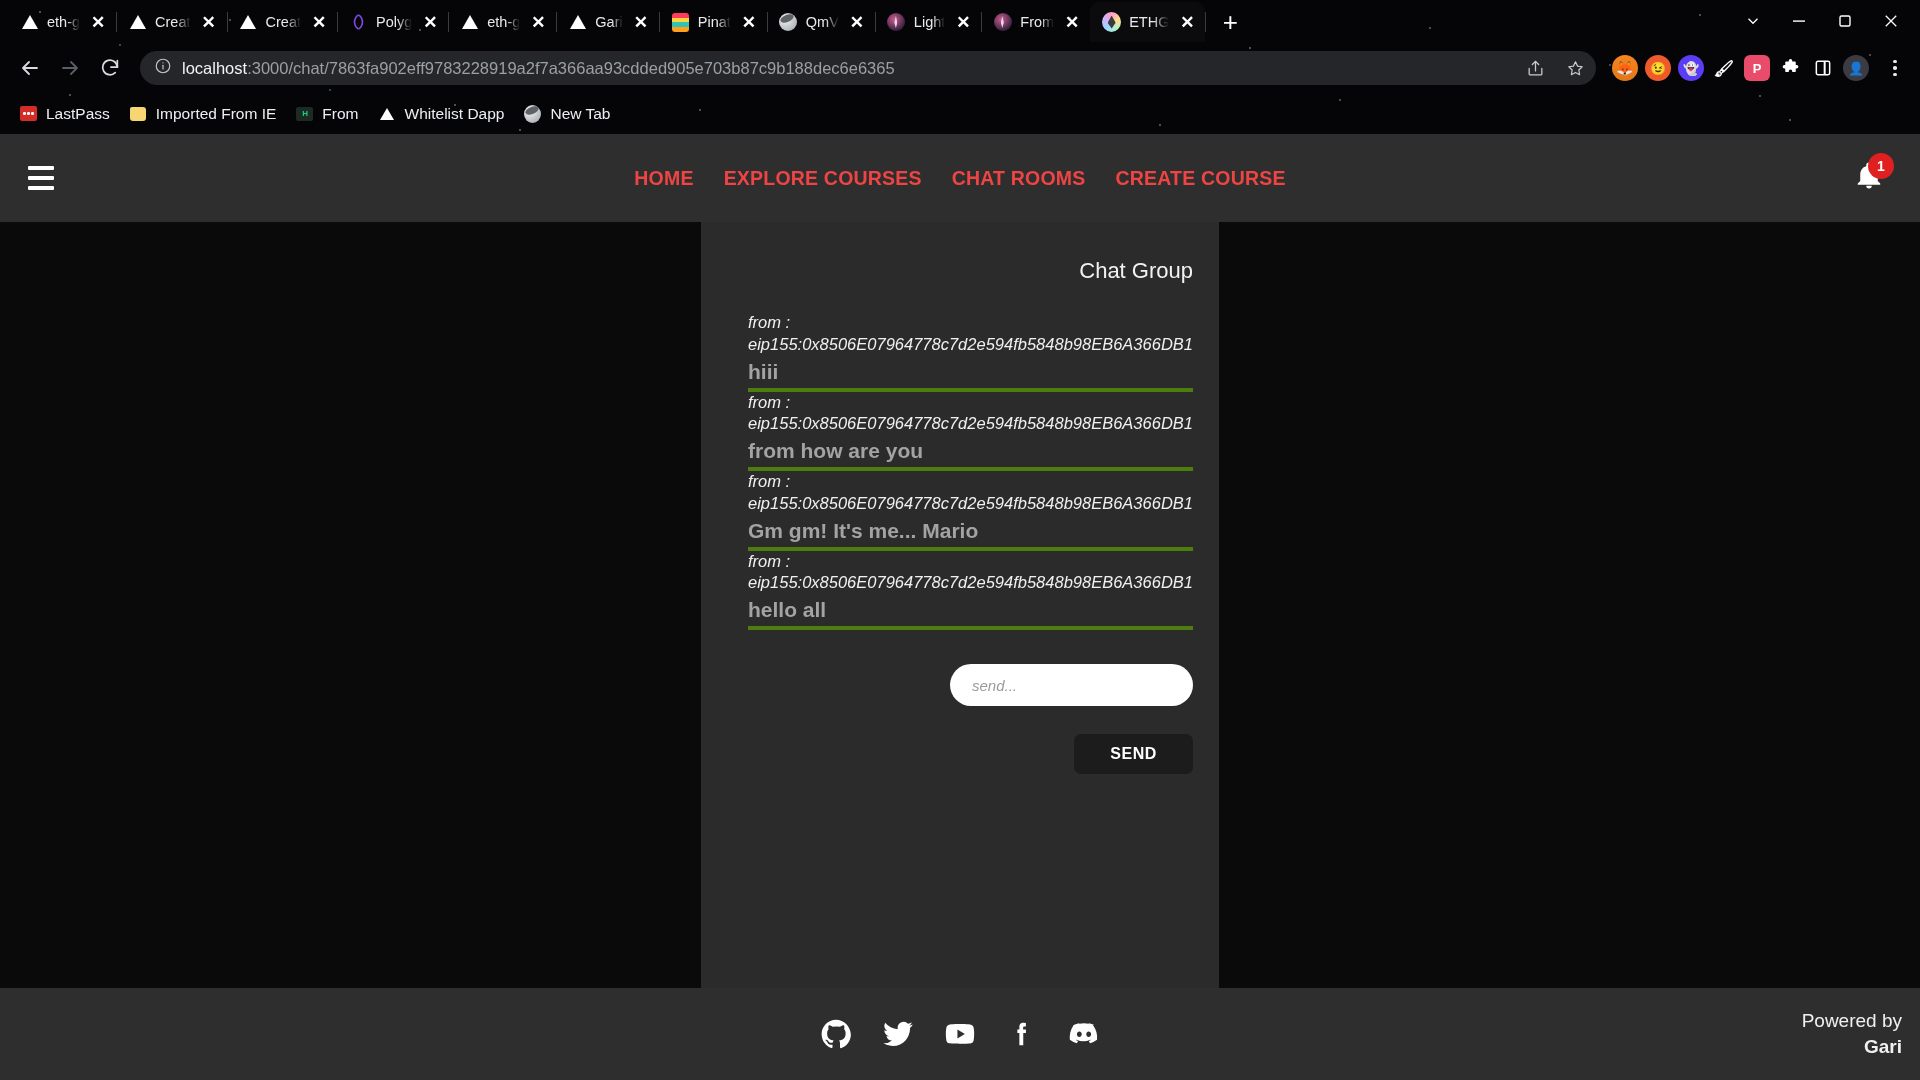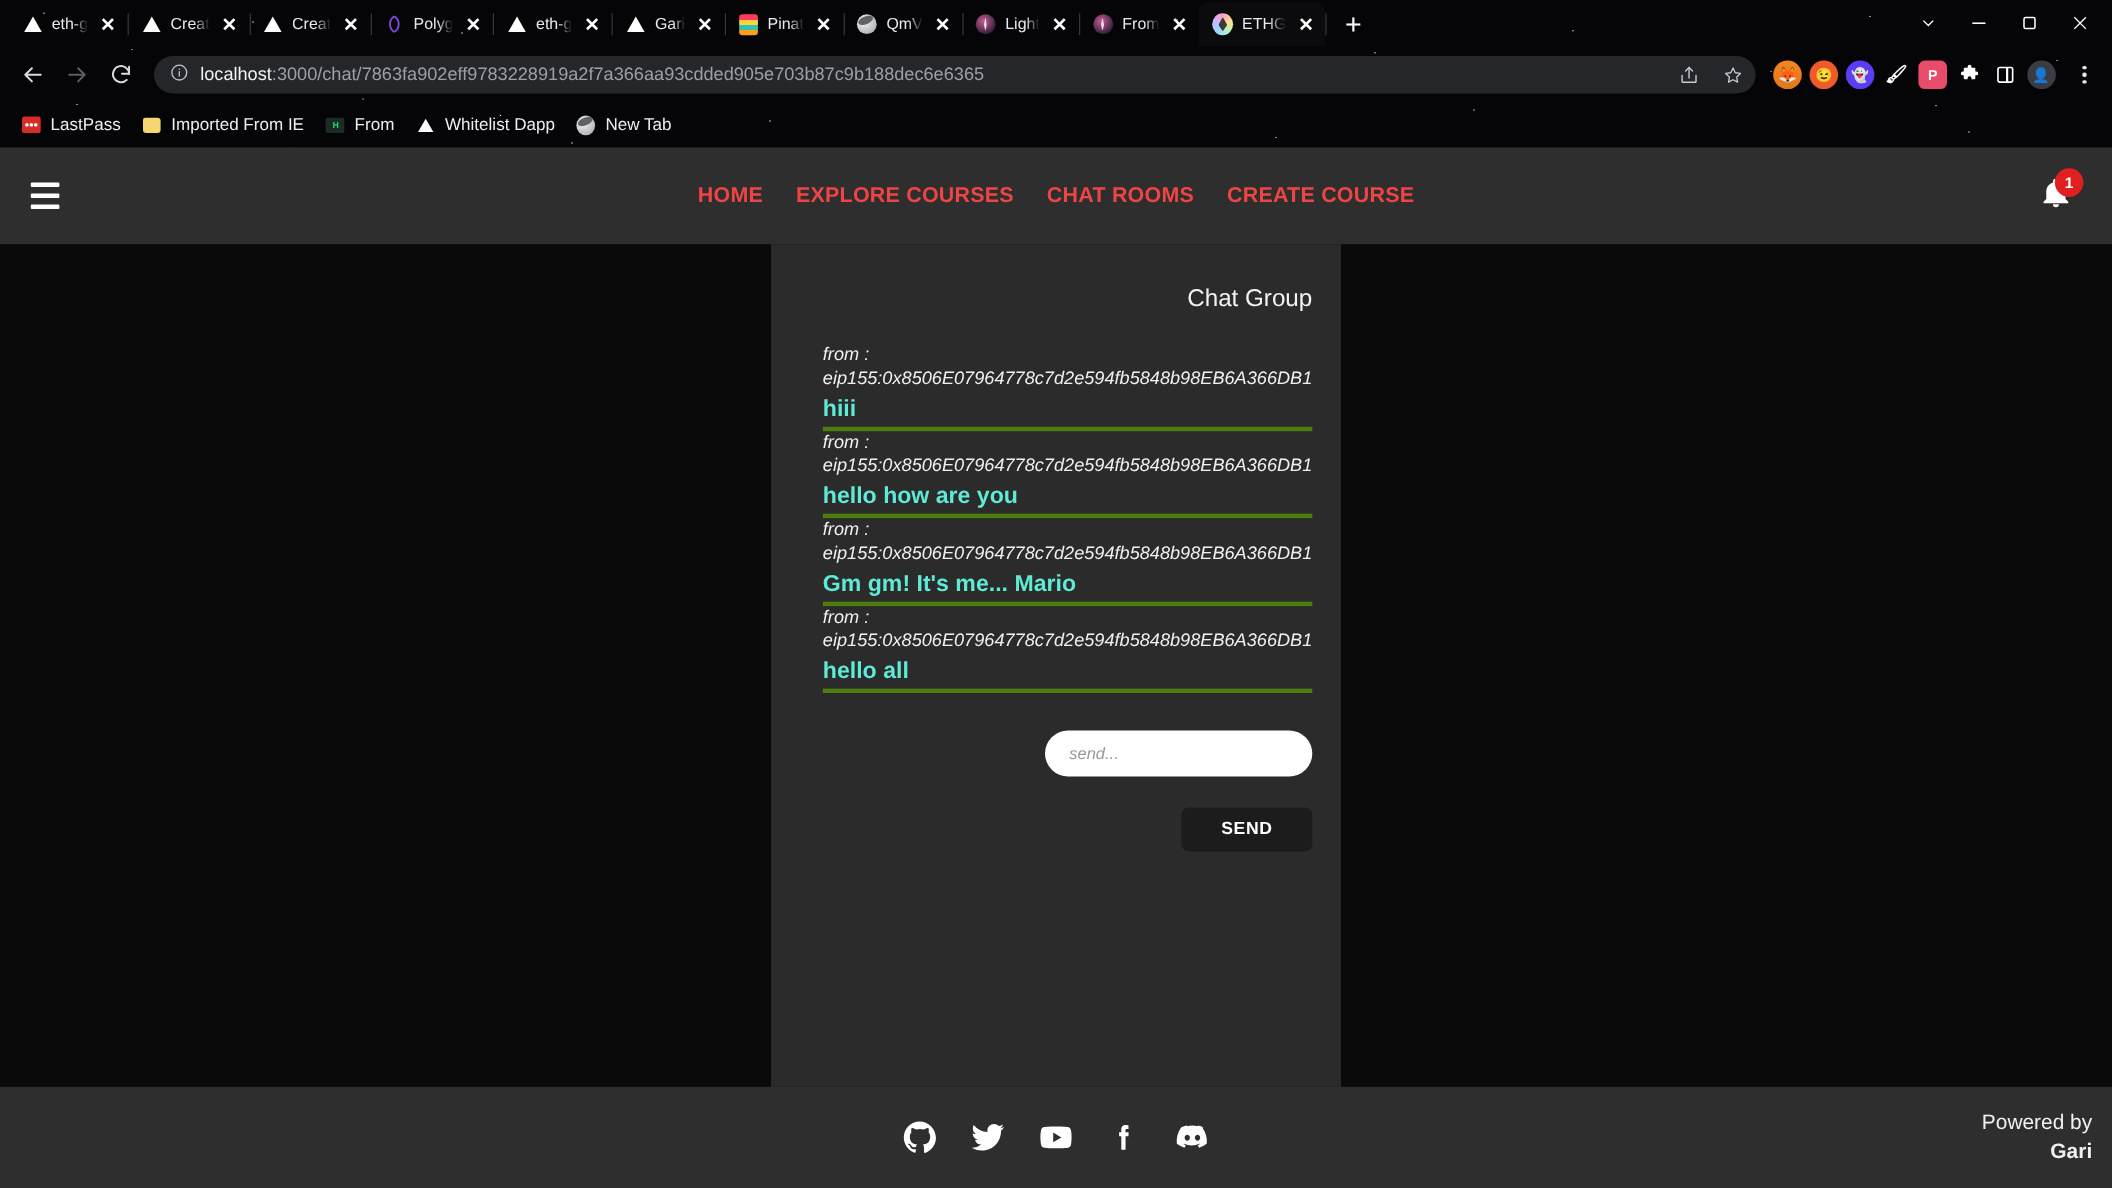--- a/index.html
+++ b/index.html
@@ -139,21 +139,21 @@
   .content { flex: 1; display: flex; justify-content: center; background: #0a0a0a; min-height: 0; }
   .chat-panel {
     width: 518px; background: #2b2b2b; padding: 26px 26px 0 26px;
     display: flex; flex-direction: column; align-items: flex-end;
   }
   .chat-title { text-align: center; color: #f2f2f2; font-size: 22px; font-weight: 400; margin: 10px 0 28px 0; }
   .msg { border-bottom: 4px solid #4d7c0f; padding: 0 0 4px 0; }
   .msg:last-of-type { border-bottom: none; }
   .msg-from { font-style: italic; font-size: 16.5px; color: #f0f0f0; line-height: 1.32; padding-left: 0px; }
   .msg-from .addr { white-space: nowrap; }
-  .msg-text { font-size: 21px; font-weight: 700; color: #5eead4; margin-top: 4px; }
+  .msg-text { font-size: 21px; font-weight: 700; color: #a3a3a3; margin-top: 4px; }
   .send-row { margin-top: 34px; }
   .send-input {
     width: 100%; height: 42px; border-radius: 21px; border: none; outline: none;
     background: #ffffff; padding: 12px 22px; font-size: 15px; color: #333;
     font-family: "Liberation Sans", sans-serif;
   }
   .send-input::placeholder { color: #9a9a9a; font-style: italic; }
   .send-btn-wrap { display: flex; justify-content: center; margin-top: 28px; }
   .send-btn {
     background: #1c1c1c; color: #fff; border: none; border-radius: 7px;
@@ -431,21 +431,21 @@
             <span class="addr">eip155:0x8506E07964778c7d2e594fb5848b98EB6A366DB1</span>
           </div>
           <div class="msg-text">hiii</div>
         </div>
 
         <div class="msg">
           <div class="msg-from">
             <span>from :</span><br>
             <span class="addr">eip155:0x8506E07964778c7d2e594fb5848b98EB6A366DB1</span>
           </div>
-          <div class="msg-text">hello how are you</div>
+          <div class="msg-text">from how are you</div>
         </div>
 
         <div class="msg">
           <div class="msg-from">
             <span>from :</span><br>
             <span class="addr">eip155:0x8506E07964778c7d2e594fb5848b98EB6A366DB1</span>
           </div>
           <div class="msg-text">Gm gm! It's me... Mario</div>
         </div>
 

